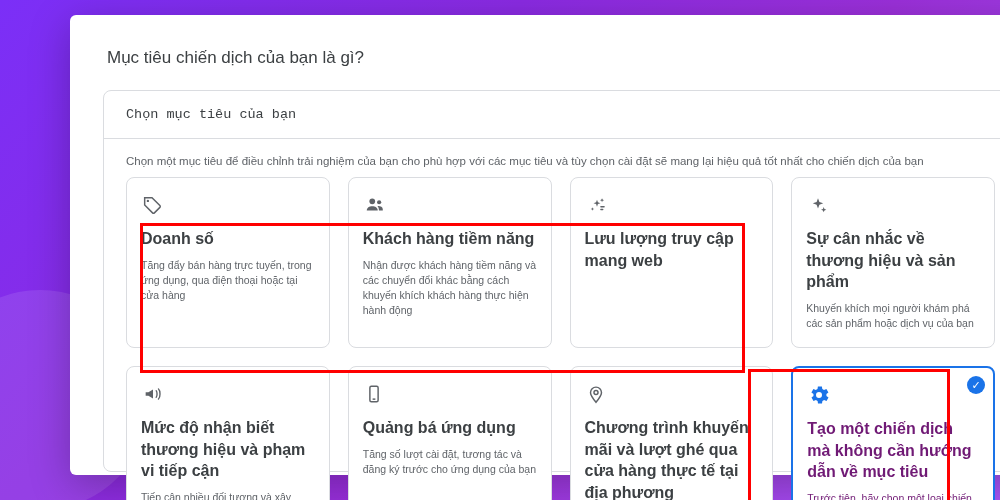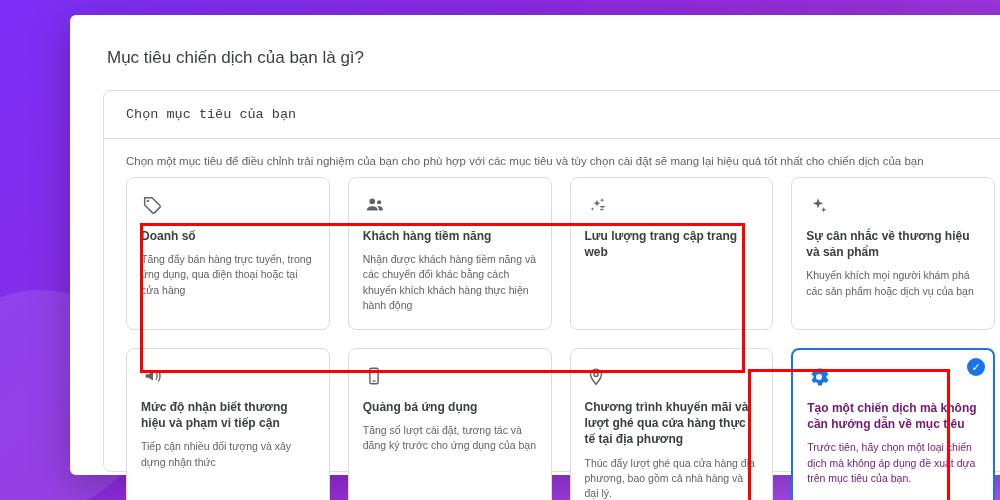--- a/index.html
+++ b/index.html
@@ -76,21 +76,21 @@
     background: #fff;
     position: relative;
   }
   .tile .icon {
     color: #5f6368;
     height: 26px;
     display: flex;
     align-items: center;
   }
   .tile .t-title {
-    font-size: 12px;
+    font-size: 16px;
     font-weight: bold;
     color: #3c4043;
     margin-top: 10px;
     line-height: 1.35;
   }
   .tile .t-desc {
     font-size: 10.5px;
     color: #5f6368;
     margin-top: 8px;
     line-height: 1.45;
@@ -171,21 +171,21 @@
       <div class="tile">
         <div class="icon">
           <svg width="24" height="22" viewBox="0 0 24 24" fill="currentColor">
             <path d="M12 6.2 13 9l2.8 1-2.8 1L12 13.8 11 11 8.2 10 11 9z"></path>
             <path d="M17.5 4.5l.6 1.6 1.6.6-1.6.6-.6 1.6-.6-1.6-1.6-.6 1.6-.6z"></path>
             <path d="M7 14.5l.5 1.4 1.4.5-1.4.5L7 18.3l-.5-1.4-1.4-.5 1.4-.5z"></path>
             <rect x="15.5" y="13" width="5" height="1.6" rx=".8"></rect>
             <rect x="15.5" y="16.2" width="3.5" height="1.6" rx=".8"></rect>
           </svg>
         </div>
-        <div class="t-title">Lưu lượng trang cập trang web</div>
+        <div class="t-title">Lưu lượng truy cập mang web</div>
       </div>
 
       <div class="tile">
         <div class="icon">
           <svg width="24" height="22" viewBox="0 0 24 24" fill="currentColor">
             <path d="M12 4.5l1.5 4.2 4.2 1.5-4.2 1.5L12 15.9l-1.5-4.2-4.2-1.5 4.2-1.5z"></path>
             <path d="M18.2 14.2l.8 2.1 2.1.8-2.1.8-.8 2.1-.8-2.1-2.1-.8 2.1-.8z"></path>
           </svg>
         </div>
         <div class="t-title">Sự cân nhắc về thương hiệu và sản phẩm</div>

